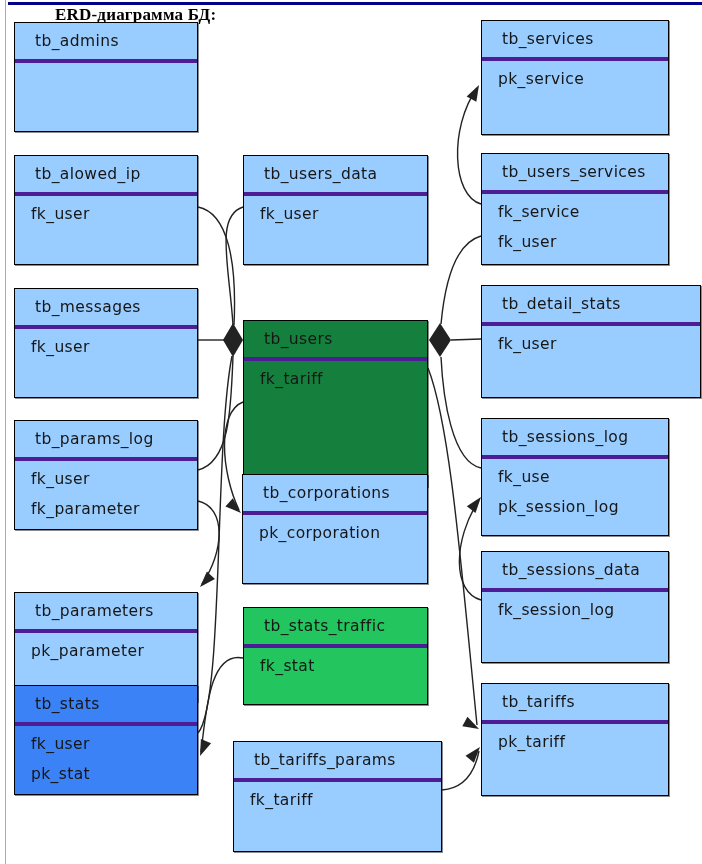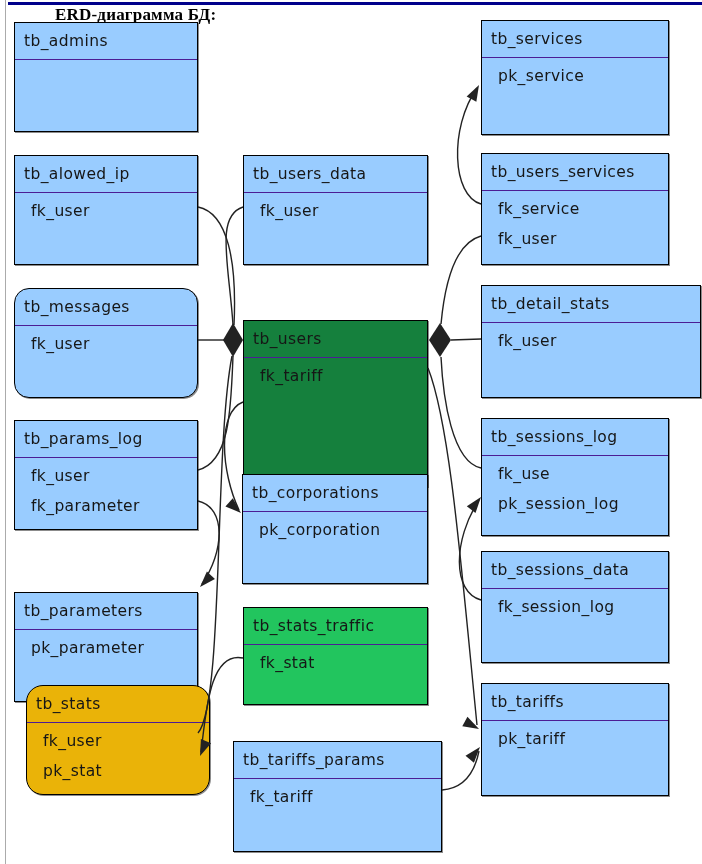--- a/index.html
+++ b/index.html
@@ -16,22 +16,22 @@
     font-weight:bold;font-size:17px;color:#000;letter-spacing:0.2px;
   }
   .erd-table{
     position:absolute;
     background:#99CCFF;
     border:1px solid #000;
     box-shadow:1px 1px 0 rgba(0,0,0,0.45);
     box-sizing:border-box;
   }
   .erd-header{
-    height:36px;border-bottom:1px solid #4c1d95;
-    display:flex;align-items:center;padding-left:9px;
+    height:36px;border-bottom:4px solid #4c1d95;
+    display:flex;align-items:center;padding-left:20px;
     font-size:15.5px;color:#161616;letter-spacing:0.4px;white-space:nowrap;
   }
   .erd-body{padding-top:3px;}
   .erd-row{
     height:30px;display:flex;align-items:center;padding-left:16px;
     font-size:15.5px;color:#161616;letter-spacing:0.4px;white-space:nowrap;
   }
   #connector-layer{position:absolute;left:0;top:0;pointer-events:none;}
 </style>
 </head>
@@ -45,40 +45,40 @@
       <div class="erd-table" style="left: 14px; top: 22px; width: 184px; height: 110px; background: rgb(153, 204, 255);">
         <div class="erd-header">tb_admins</div>
         <div class="erd-body"></div>
       </div>
       <div class="erd-table" style="left: 14px; top: 155px; width: 184px; height: 110px; background: rgb(153, 204, 255);">
         <div class="erd-header">tb_alowed_ip</div>
         <div class="erd-body">
           <div class="erd-row">fk_user</div>
         </div>
       </div>
-      <div class="erd-table" style="left: 14px; top: 288px; width: 184px; height: 110px; background: rgb(153, 204, 255); border-radius: 15px;">
+      <div class="erd-table" style="left: 14px; top: 288px; width: 184px; height: 110px; background: rgb(153, 204, 255);">
         <div class="erd-header">tb_messages</div>
         <div class="erd-body">
           <div class="erd-row">fk_user</div>
         </div>
       </div>
       <div class="erd-table" style="left: 14px; top: 420px; width: 184px; height: 110px; background: rgb(153, 204, 255);">
         <div class="erd-header">tb_params_log</div>
         <div class="erd-body">
           <div class="erd-row">fk_user</div>
           <div class="erd-row">fk_parameter</div>
         </div>
       </div>
       <div class="erd-table" style="left: 14px; top: 553px; width: 184px; height: 110px; background: rgb(153, 204, 255); margin-top: 39px;">
         <div class="erd-header">tb_parameters</div>
         <div class="erd-body">
           <div class="erd-row">pk_parameter</div>
         </div>
       </div>
-      <div class="erd-table" style="left: 26px; top: 685px; width: 184px; height: 110px; background: #eab308; border-radius: 17px;">
+      <div class="erd-table" style="left: 14px; top: 685px; width: 184px; height: 110px; background: #3b82f6;">
         <div class="erd-header">tb_stats</div>
         <div class="erd-body">
           <div class="erd-row">fk_user</div>
           <div class="erd-row">pk_stat</div>
         </div>
       </div>
       <div class="erd-table" style="left: 243px; top: 155px; width: 185px; height: 110px; background: rgb(153, 204, 255);">
         <div class="erd-header">tb_users_data</div>
         <div class="erd-body">
           <div class="erd-row">fk_user</div>

